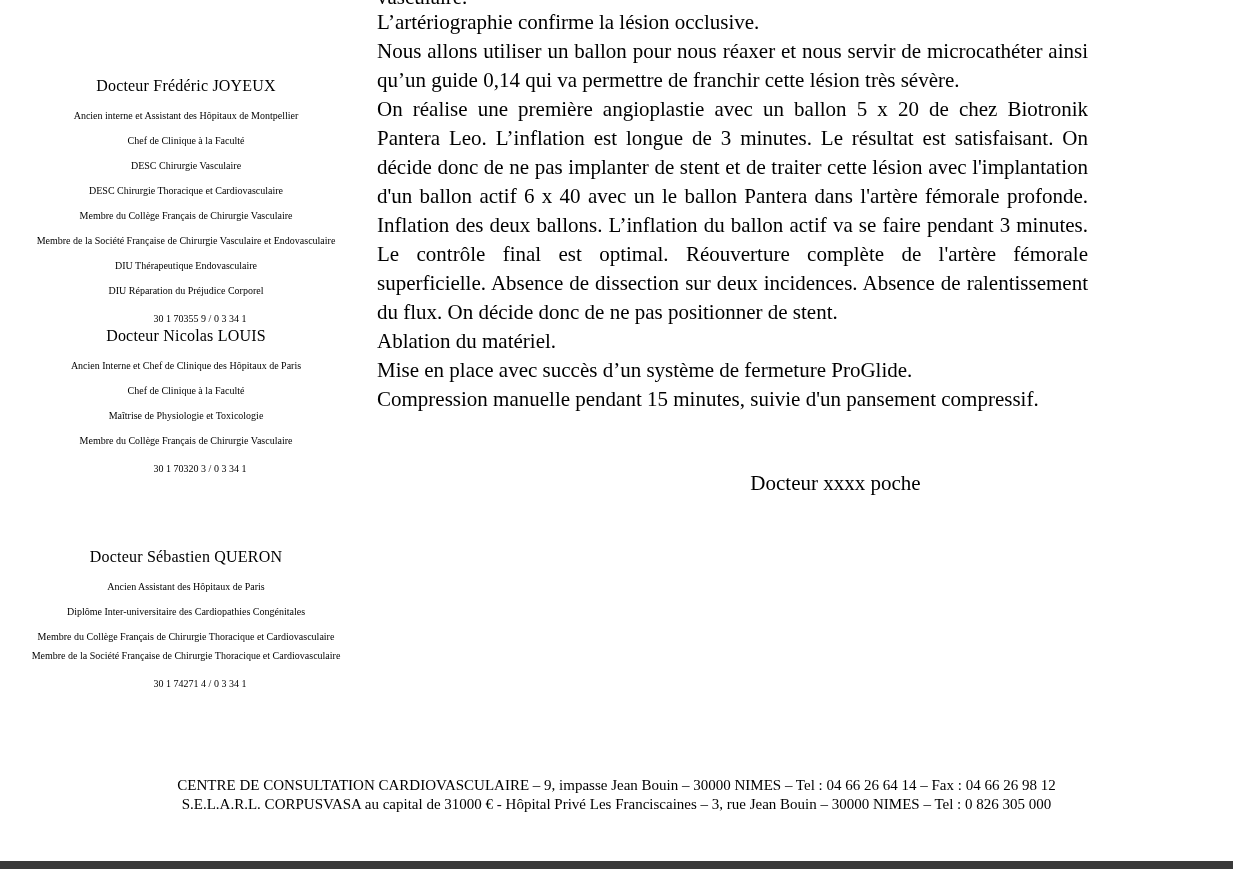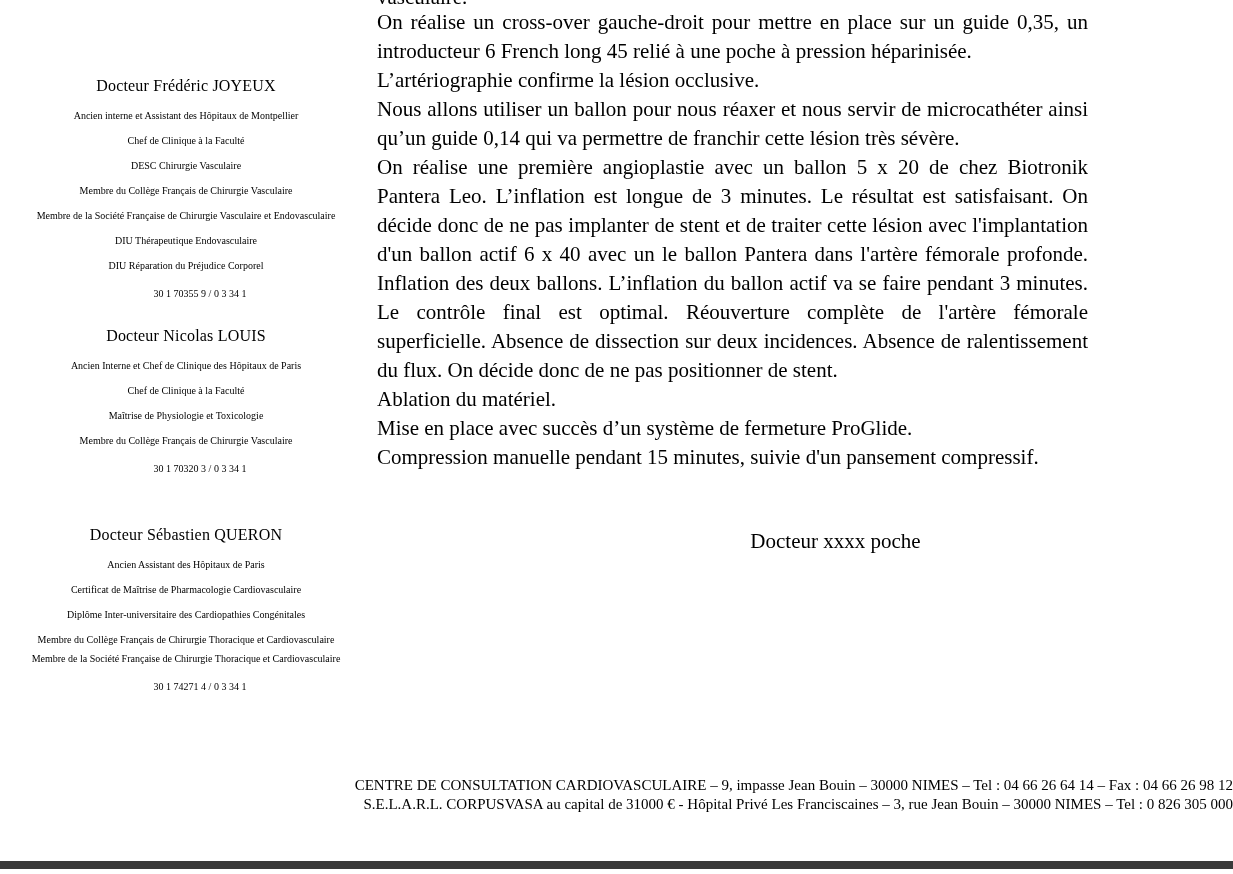--- a/index.html
+++ b/index.html
@@ -12,54 +12,55 @@
     overflow: hidden;
     font-family: "Liberation Serif", serif;
     color: #000000;
   }
 
   
   .letterhead { position: absolute; left: 0; top: 0; width: 372px; height: 760px; }
   .doctor-block { position: absolute; left: 0; width: 100%; text-align: center; }
   #doc1 { top: 76px; }
   #doc2 { top: 326px; }
-  #doc3 { top: 525px; }
+  #doc3 { top: 547px; }
   .doc-name { font-size: 16px; font-weight: normal; letter-spacing: 0.2px; line-height: 19px; }
   .creds { margin-top: 14px; }
   .cred { font-size: 10px; line-height: 13px; white-space: nowrap; margin-top: 12px; }
   .cred.wrap { white-space: normal; max-width: 332px; margin: 6px auto; }
   .doc-phone { margin-top: 15px; font-size: 10px; line-height: 13px; margin-left: 28px; }
 
   
   .report { position: absolute; left: 377px; top: 0; width: 711px; }
   .clip-line { height: 8px; overflow: hidden; }
   .clip-line span { display: block; font-size: 21px; line-height: 29px; margin-top: -17px; }
   .report p { font-size: 21px; line-height: 29px; text-align: justify; }
   .signature { margin-top: 55px; font-size: 21px; line-height: 29px; text-align: center; position: relative; left: 103px; }
 
   
-  .page-footer { position: absolute; left: 0; top: 776px; width: 100%; text-align: right; font-size: 15px; line-height: 19px; }
+  .page-footer { position: absolute; left: 0; top: 776px; width: 100%; text-align: center; font-size: 15px; line-height: 19px; }
   .page-footer .f-line { white-space: nowrap; }
 
   
   .page-break-bar { position: absolute; left: 0; top: 861px; width: 100%; height: 8px; }
 </style>
 </head>
 <body>
 
 <div class="page" style="background: rgb(255, 255, 255); color: rgb(0, 0, 0);">
 
   <aside class="letterhead">
 
     <section class="doctor-block" id="doc1">
       <h2 class="doc-name">Docteur Frédéric JOYEUX</h2>
       <div class="creds">
         <div class="cred">Ancien interne et Assistant des Hôpitaux de Montpellier</div>
         <div class="cred">Chef de Clinique à la Faculté</div>
         <div class="cred">DESC Chirurgie Vasculaire</div>
+        <div class="cred">DESC Chirurgie Thoracique et Cardiovasculaire</div>
         <div class="cred">Membre du Collège Français de Chirurgie Vasculaire</div>
         <div class="cred">Membre de la Société Française de Chirurgie Vasculaire et Endovasculaire</div>
         <div class="cred">DIU Thérapeutique Endovasculaire</div>
         <div class="cred">DIU Réparation du Préjudice Corporel</div>
       </div>
       <div class="doc-phone">30 1 70355 9 / 0 3 34 1</div>
     </section>
 
     <section class="doctor-block" id="doc2">
       <h2 class="doc-name">Docteur Nicolas LOUIS</h2>
@@ -69,35 +70,33 @@
         <div class="cred">Maîtrise de Physiologie et Toxicologie</div>
         <div class="cred">Membre du Collège Français de Chirurgie Vasculaire</div>
       </div>
       <div class="doc-phone">30 1 70320 3 / 0 3 34 1</div>
     </section>
 
     <section class="doctor-block" id="doc3">
       <h2 class="doc-name">Docteur Sébastien QUERON</h2>
       <div class="creds">
         <div class="cred">Ancien Assistant des Hôpitaux de Paris</div>
-        <div class="cred">Certificat de Maîtrise de Pharmacologie Cardiovasculaire</div>
         <div class="cred">Diplôme Inter-universitaire des Cardiopathies Congénitales</div>
         <div class="cred">Membre du Collège Français de Chirurgie Thoracique et Cardiovasculaire</div>
         <div class="cred wrap">Membre de la Société Française de Chirurgie Thoracique et Cardiovasculaire</div>
       </div>
       <div class="doc-phone">30 1 74271 4 / 0 3 34 1</div>
     </section>
 
   </aside>
 
   <main class="report">
     <div class="clip-line">
       <span>vasculaire.</span>
     </div>
-    <p>On réalise un cross-over gauche-droit pour mettre en place sur un guide 0,35, un introducteur 6 French long 45 relié à une poche à pression héparinisée.</p>
     <p>L’artériographie confirme la lésion occlusive.</p>
     <p>Nous allons utiliser un ballon pour nous réaxer et nous servir de microcathéter ainsi qu’un guide 0,14 qui va permettre de franchir cette lésion très sévère.</p>
     <p>On réalise une première angioplastie avec un ballon 5 x 20 de chez Biotronik Pantera Leo. L’inflation est longue de 3 minutes. Le résultat est satisfaisant. On décide donc de ne pas implanter de stent et de traiter cette lésion avec l'implantation d'un ballon actif 6 x 40 avec un le ballon Pantera dans l'artère fémorale profonde. Inflation des deux ballons. L’inflation du ballon actif va se faire pendant 3 minutes. Le contrôle final est optimal. Réouverture complète de l'artère fémorale superficielle. Absence de dissection sur deux incidences. Absence de ralentissement du flux. On décide donc de ne pas positionner de stent.</p>
     <p>Ablation du matériel.</p>
     <p>Mise en place avec succès d’un système de fermeture ProGlide.</p>
     <p>Compression manuelle pendant 15 minutes, suivie d'un pansement compressif.</p>
     <div class="signature">Docteur xxxx poche</div>
   </main>
 
   <footer class="page-footer">

